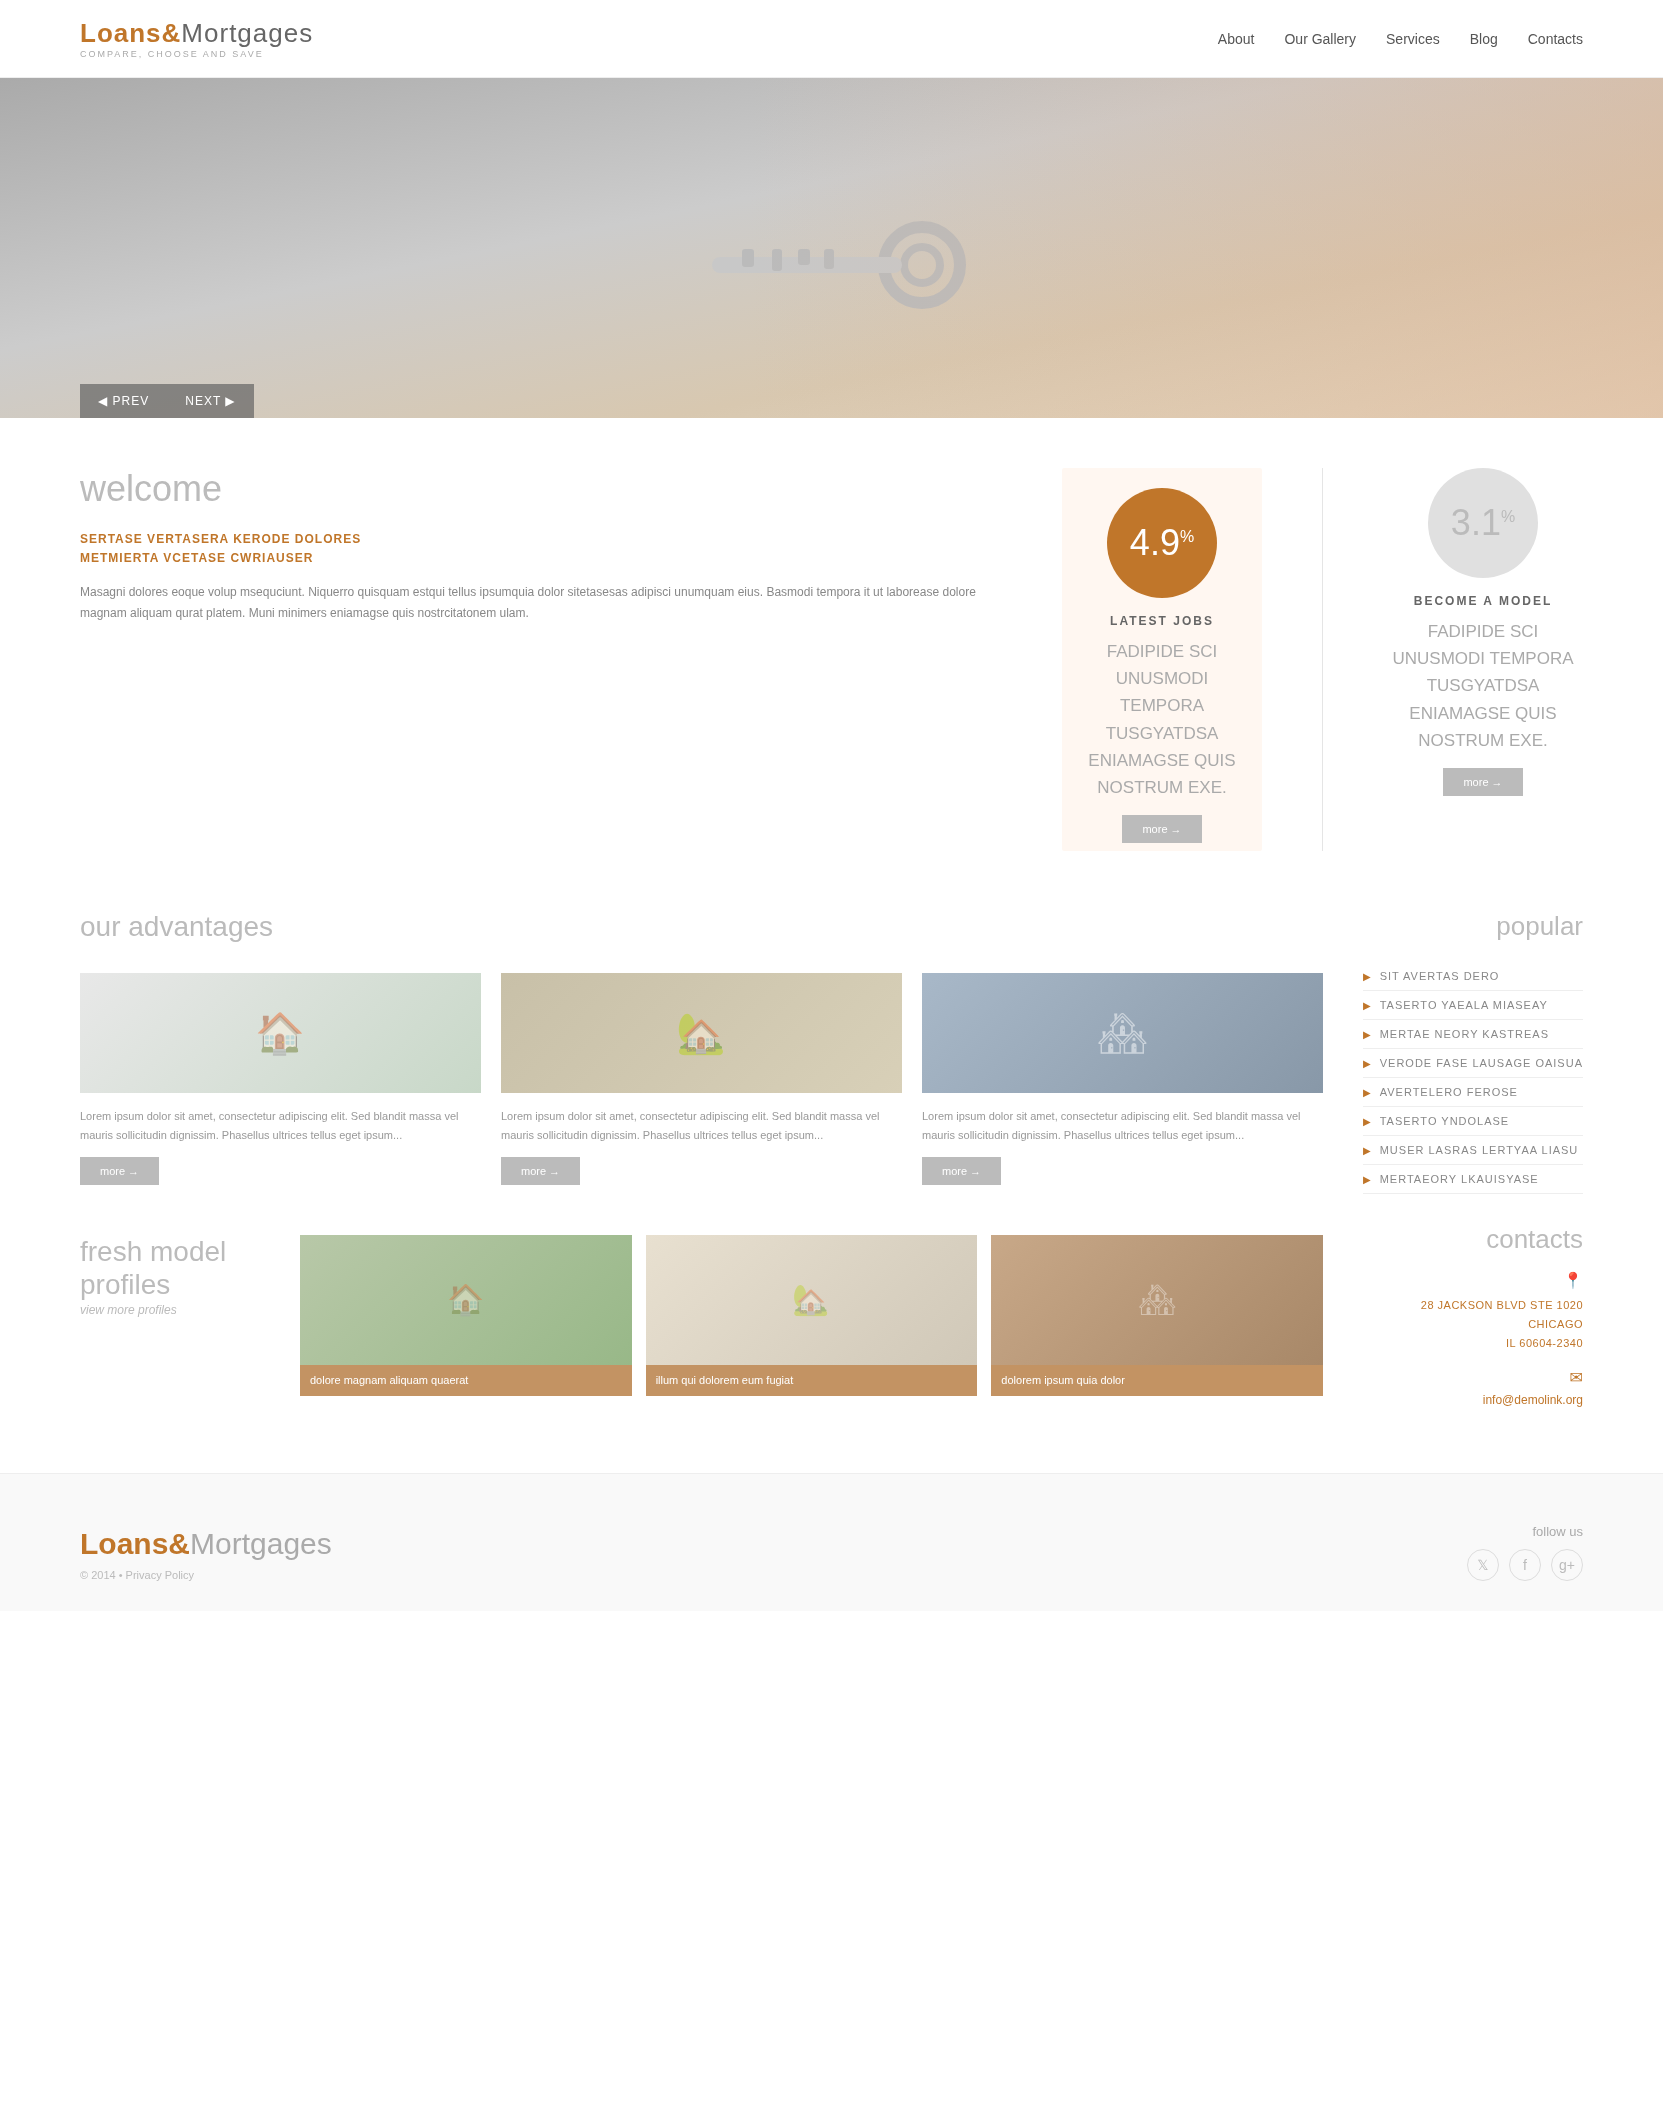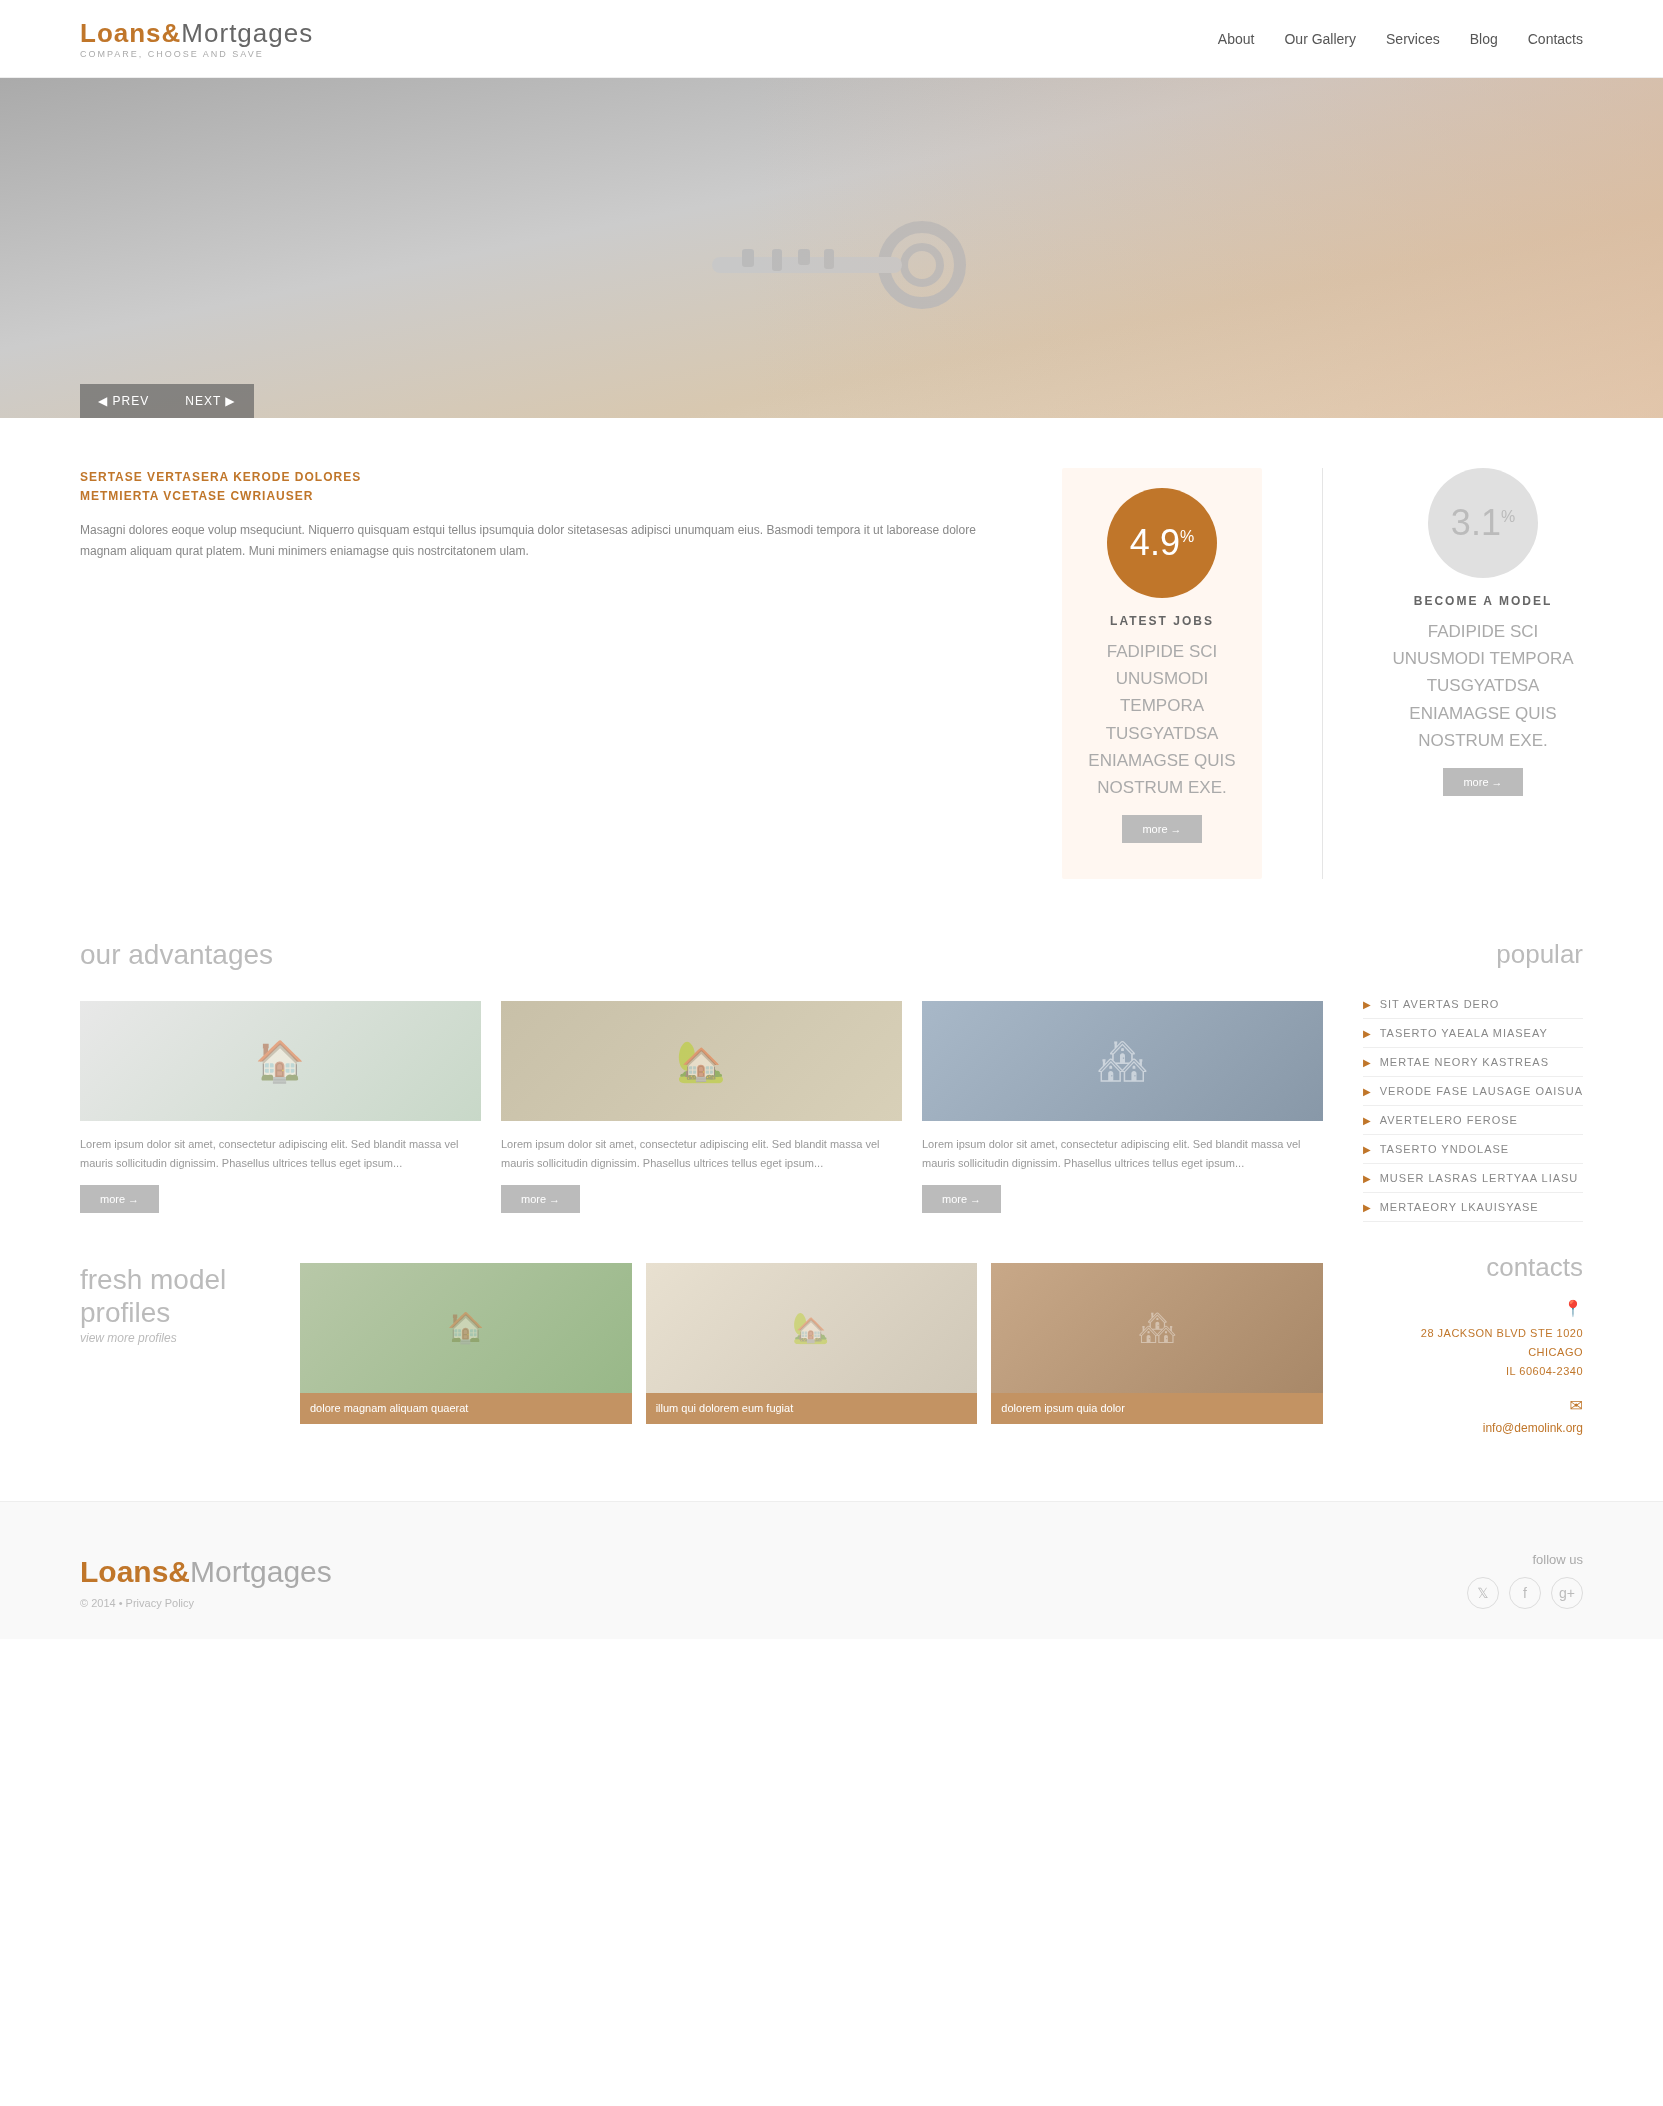--- a/index.html
+++ b/index.html
@@ -112,21 +112,21 @@
       font-size: 12px;
       font-weight: 700;
       letter-spacing: 2px;
       text-transform: uppercase;
       color: #666;
       margin-bottom: 10px;
     }
     .stat-card p { font-size: 17px; color: #aaa; line-height: 1.6; margin-bottom: 14px; text-transform: uppercase; }
     .stat-card-bg {
       background: rgba(255,200,160,0.15);
-      padding: 20px 20px 36px;
+      padding: 20px 20px 8px;
       border-radius: 2px;
     }
     .btn-more {
       display: inline-block;
       background: #bbb;
       color: #fff;
       padding: 8px 20px;
       font-size: 11px;
       text-decoration: none;
       cursor: pointer;
@@ -317,20 +317,21 @@
   <div class="hero-nav">
     <button>◀ PREV</button>
     <button>NEXT ▶</button>
   </div>
 </section>
 
 <div class="main-content">
 
   <div class="welcome-section">
     <div class="welcome-left">
+      <h2>welcome</h2>
       <div class="orange-heading" style="white-space:pre-line">SERTASE VERTASERA KERODE DOLORES
 METMIERTA VCETASE CWRIAUSER</div>
       <p>Masagni dolores eoque volup msequciunt. Niquerro quisquam estqui tellus ipsumquia dolor sitetasesas adipisci unumquam eius. Basmodi tempora it ut laborease dolore magnam aliquam qurat platem. Muni minimers eniamagse quis nostrcitatonem ulam.</p>
     </div>
 
     <div class="stat-card">
       <div class="stat-card-bg">
         <div class="stat-circle orange">
           <span>4.9<sup>%</sup></span>
         </div>

